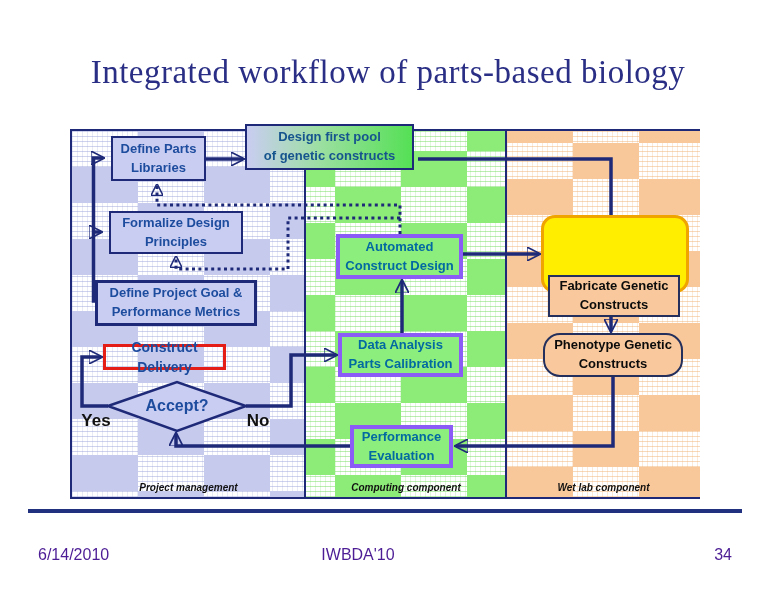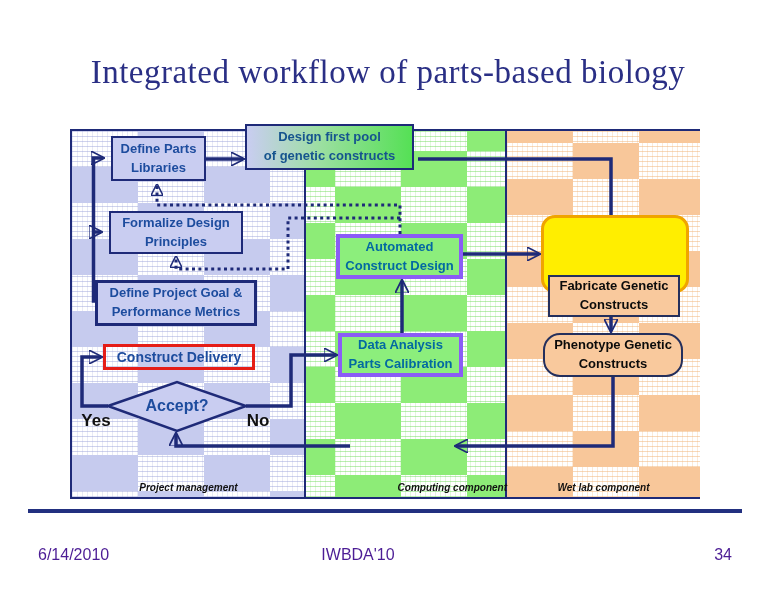--- a/index.html
+++ b/index.html
@@ -43,21 +43,21 @@
       repeating-linear-gradient(90deg, rgba(240,180,120,.28) 0 1px, transparent 1px 5px);
     background-size:132px 72px,100% 100%,100% 100%;
     background-position:0 12px,0 0,0 0;
   }
   .divider{position:absolute;top:0;bottom:0;width:2px;background:#1e2a78;}
   .d1{left:232px;} .d2{left:433px;}
   .col-label{
     position:absolute;bottom:4px;font-weight:bold;font-style:italic;
     font-size:10px;color:#111;text-align:center;
   }
-  .l1{left:0;width:233px;} .l2{left:233px;width:202px;text-align:right;} .l3{left:435px;width:193px;margin-top:16px;}
+  .l1{left:0;width:233px;} .l2{left:233px;width:202px;} .l3{left:435px;width:193px;margin-top:16px;}
 
   
   .wires{position:absolute;left:0;top:0;width:776px;height:600px;pointer-events:none;}
   .wires path{fill:none;stroke:#1e2a78;}
   .solid{stroke-width:3.5px;}
   .dotted{stroke-width:3px;stroke-dasharray:3 3.4;}
 
   
   .box{
     position:absolute;display:flex;align-items:center;justify-content:center;
@@ -140,32 +140,34 @@
 
   <div class="box pool" style="left:245px;top:124px;width:169px;height:46px;">Design first pool
 of genetic constructs</div>
 
   <div class="box lav" style="left:109px;top:211px;width:134px;height:43px;">Formalize Design
 Principles</div>
 
   <div class="box lav goal" style="left:95px;top:280px;width:162px;height:46px;">Define Project Goal &amp;
 Performance Metrics</div>
 
-  <div class="box delivery" style="left:103px;top:344px;width:152px;height:26px;">Construct Delivery</div>
+  <div class="box delivery" style="left:103px;top:344px;width:123px;height:26px;">Construct Delivery</div>
 
   <div class="accept-label">Accept?</div>
   <div class="yn yes">Yes</div>
   <div class="yn no">No</div>
 
   <div class="box grn" style="left:336px;top:234px;width:127px;height:45px;">Automated
 Construct Design</div>
 
   <div class="box grn" style="left:338px;top:333px;width:125px;height:44px;">Data Analysis
 Parts Calibration</div>
 
+  <div class="box grn" style="left:350px;top:425px;width:103px;height:43px;">Performance
+Evaluation</div>
 
   <div class="highlight" style="left:541px;top:215px;width:148px;height:78px;"></div>
   <div class="box org" style="left:548px;top:237px;width:132px;height:42px;margin-top:38px;">Fabricate Genetic
 Constructs</div>
 
   <div class="box org" style="left:543px;top:333px;width:140px;height:44px;border-radius:17px;">Phenotype Genetic
 Constructs</div>
 
   <div class="footer-rule"></div>
   <div class="footer-text f-date">6/14/2010</div>

